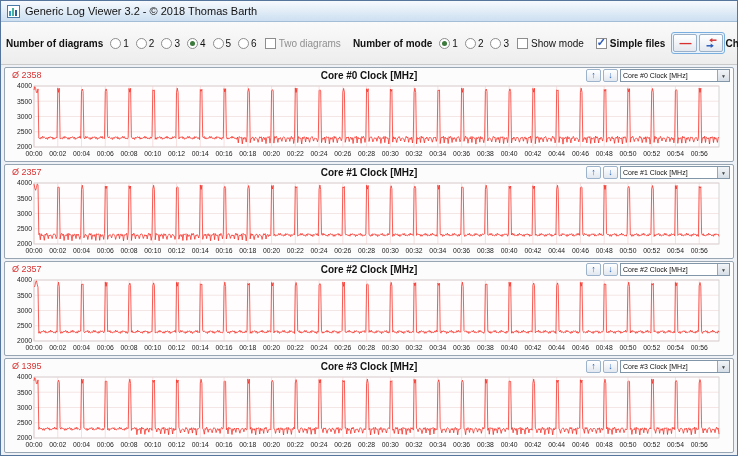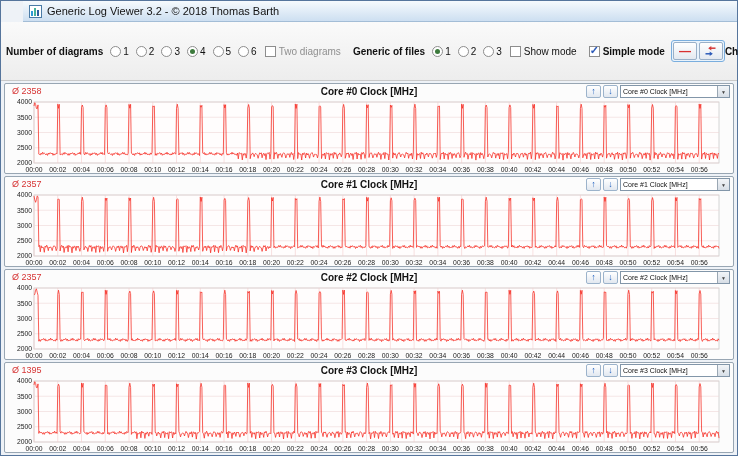--- a/index.html
+++ b/index.html
@@ -1,18 +1,18 @@
 <!DOCTYPE html>
 <html><head>
 <meta charset="utf-8">
 <style>
   html,body{margin:0;padding:0;background:#ffffff;}
   .window{width:738px;height:456px;box-sizing:border-box;border:1px solid #56759c;display:flex;flex-direction:column;background:#eef2f7;font-family:"Liberation Sans",sans-serif;}
-  .titlebar{height:20px;flex:0 0 20px;display:flex;align-items:center;gap:5px;padding:0 6px;background:linear-gradient(#f6fafd,#cddff1);border-bottom:1px solid #a3bdd6;font-size:11px;color:#111;margin-left:22px;}
-  .toolbar{height:26px;flex:0 0 26px;display:flex;align-items:center;background:linear-gradient(#fafafa,#ededed);border-bottom:1px solid #c9c9c9;font-size:10px;padding:16px 5px;white-space:nowrap;color:#111;}
+  .titlebar{height:20px;flex:0 0 20px;display:flex;align-items:center;gap:5px;padding:0 6px;background:linear-gradient(#f6fafd,#cddff1);border-bottom:1px solid #a3bdd6;font-size:11px;color:#111;}
+  .toolbar{height:26px;flex:0 0 26px;display:flex;align-items:center;background:linear-gradient(#fafafa,#ededed);border-bottom:1px solid #c9c9c9;font-size:10px;padding:8px 5px;white-space:nowrap;color:#111;}
   .grp-label{font-weight:bold;}
   .radio{width:11px;height:11px;box-sizing:border-box;border:1px solid #8d8d8d;border-radius:50%;background:#fff;display:inline-block;position:relative;margin-left:7px;margin-right:2px;flex:0 0 auto;}
   .radio.sel::after{content:"";position:absolute;left:2px;top:2px;width:5px;height:5px;border-radius:50%;background:#3c7a3c;}
   .cb{width:11px;height:11px;box-sizing:border-box;border:1px solid #8d8d8d;background:#fff;display:inline-block;position:relative;margin-right:3px;flex:0 0 auto;}
   .cb.checked::after{content:"✓";position:absolute;left:0;top:-3px;font-size:11px;font-weight:bold;color:#2d5bb9;}
   .tb-btn{height:18px;min-width:24px;box-sizing:border-box;border:1px solid #9ab0c8;border-radius:2px;background:linear-gradient(#ffffff,#e4e9f0);display:inline-flex;align-items:center;justify-content:center;padding:0 3px;cursor:default;}
   .mr-wrap{display:inline-flex;border:1px solid #7aaede;border-radius:3px;padding:1px;margin-left:6px;background:#e9f3fc;gap:2px;}
   .minus{color:#d73030;font-weight:bold;font-size:12px;line-height:10px;}
   .change-all{margin-left:auto;display:flex;align-items:center;gap:4px;}
   .panels{flex:1;display:flex;flex-direction:column;gap:2px;padding:2px 3px;min-height:0;}
@@ -54,33 +54,33 @@
     <span class="radio sel"></span>
       <span>4</span>
     <span class="radio"></span>
       <span>5</span>
     <span class="radio"></span>
       <span>6</span>
 
     <span class="cb ml8"></span>
     <span class="gray-label">Two diagrams</span>
 
-    <span class="grp-label ml12">Generic of files</span>
+    <span class="grp-label ml12">Number of mode</span>
     <span class="radio sel"></span>
       <span>1</span>
     <span class="radio"></span>
       <span>2</span>
     <span class="radio"></span>
       <span>3</span>
 
     <span class="cb ml8"></span>
     <span>Show mode</span>
 
     <span class="cb checked ml12"></span>
-    <span class="grp-label">Simple mode</span>
+    <span class="grp-label">Simple files</span>
 
     <span class="mr-wrap">
       <span class="tb-btn">
           <span class="minus">—</span>
         </span>
       <span class="tb-btn">
         <svg width="13" height="12" viewBox="0 0 13 12">
           <path d="M11.5 3.2 H5.5" stroke="#d33a3a" stroke-width="1.5" fill="none"></path>
           <path d="M7.3 0.9 L4.2 3.2 L7.3 5.5 Z" fill="#d33a3a"></path>
           <path d="M1.5 8.8 H7.5" stroke="#2d5bb9" stroke-width="1.5" fill="none"></path>

